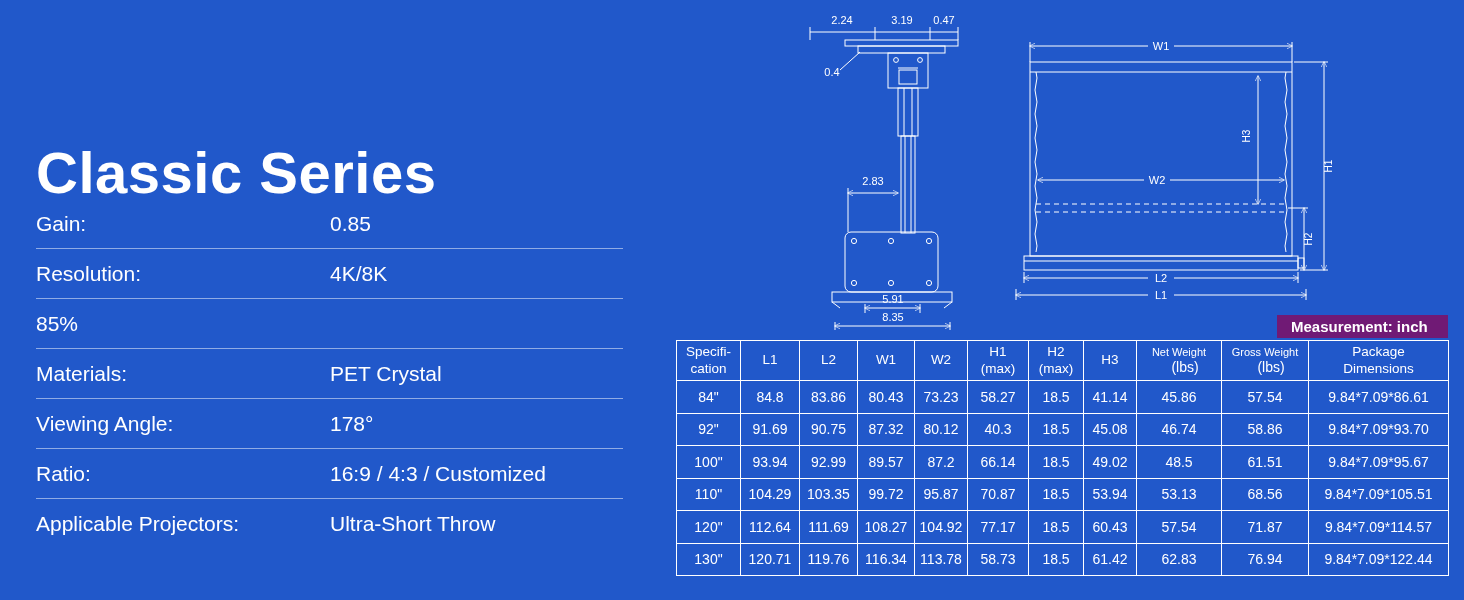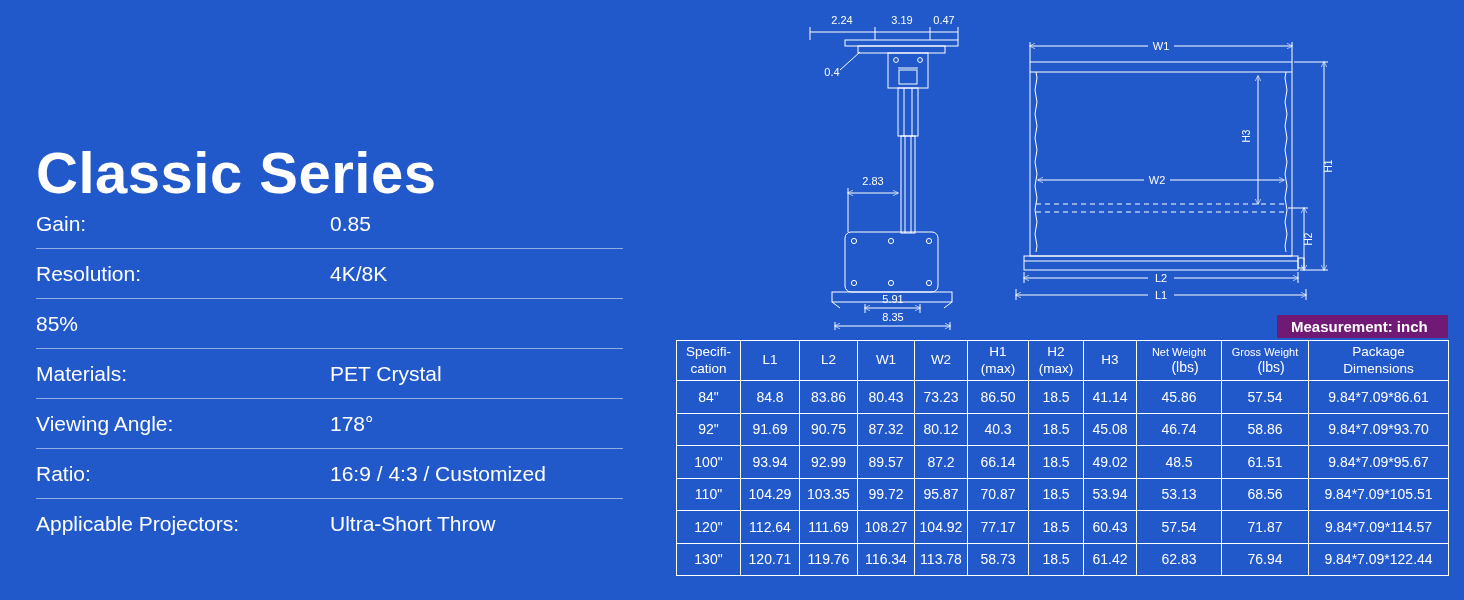--- a/index.html
+++ b/index.html
@@ -227,21 +227,21 @@
         <th><span>Package</span><br><span>Dimensions</span></th>
       </tr>
   </thead>
   <tbody>
       <tr>
         <td>84"</td>
         <td>84.8</td>
         <td>83.86</td>
         <td>80.43</td>
         <td>73.23</td>
-        <td>86.50</td>
+        <td>58.27</td>
         <td>18.5</td>
         <td>41.14</td>
         <td>45.86</td>
         <td>57.54</td>
         <td>9.84*7.09*86.61</td>
       </tr>
       <tr>
         <td>92"</td>
         <td>91.69</td>
         <td>90.75</td>

